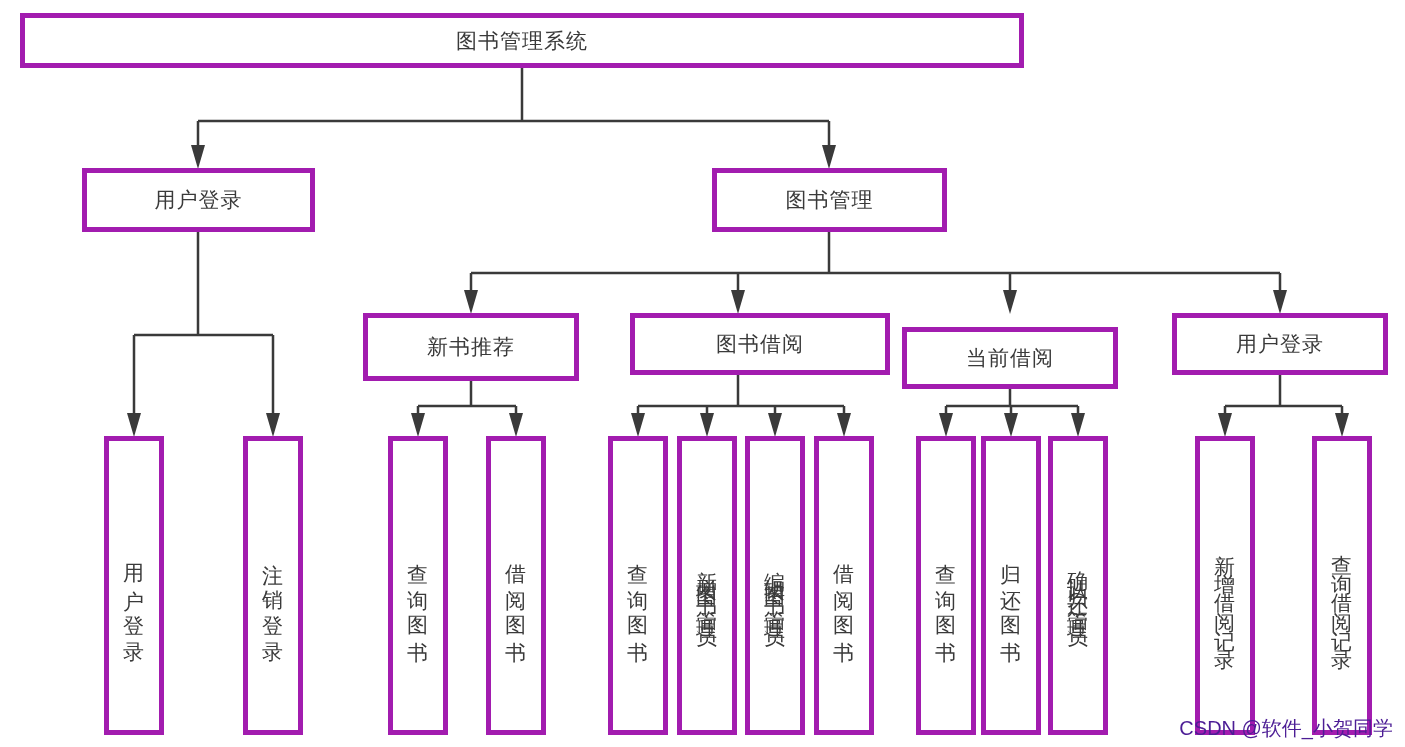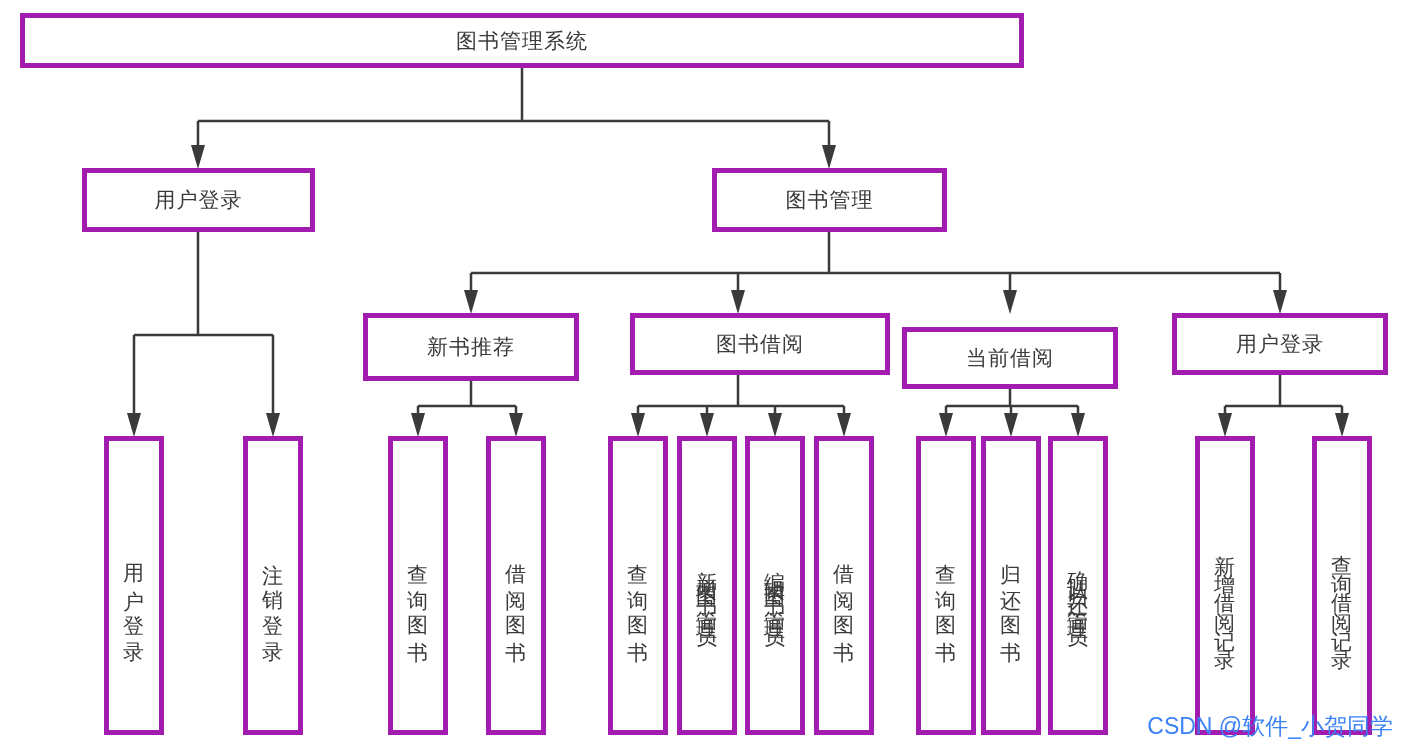--- a/index.html
+++ b/index.html
@@ -40,22 +40,22 @@
     line-height: 1;
     white-space: nowrap;
   }
   .vt-4 { letter-spacing: 26px; padding-top: 26px; }
   .vt-6 { letter-spacing: 19px; padding-top: 19px; }
   .vt-9 { letter-spacing: 8px;  padding-top: 8px; }
   .watermark {
     position: absolute;
     right: 12px;
     bottom: 5px;
-    font-size: 23px;
-    color: #3b82f6;
+    font-size: 20px;
+    color: #4c1d95;
     z-index: 3;
     white-space: nowrap;
   }
 </style>
 </head>
 <body>
 
 <div class="stage">
 
   <svg class="connectors" viewBox="0 0 1405 747" xmlns="http://www.w3.org/2000/svg">

